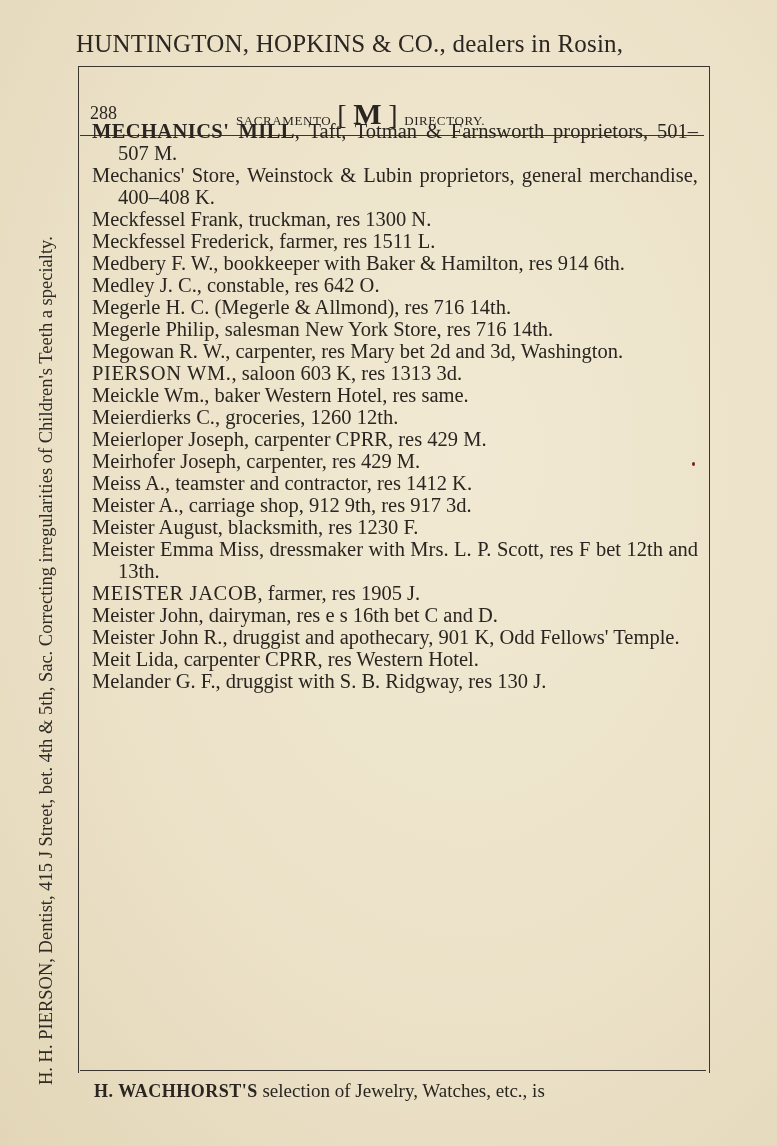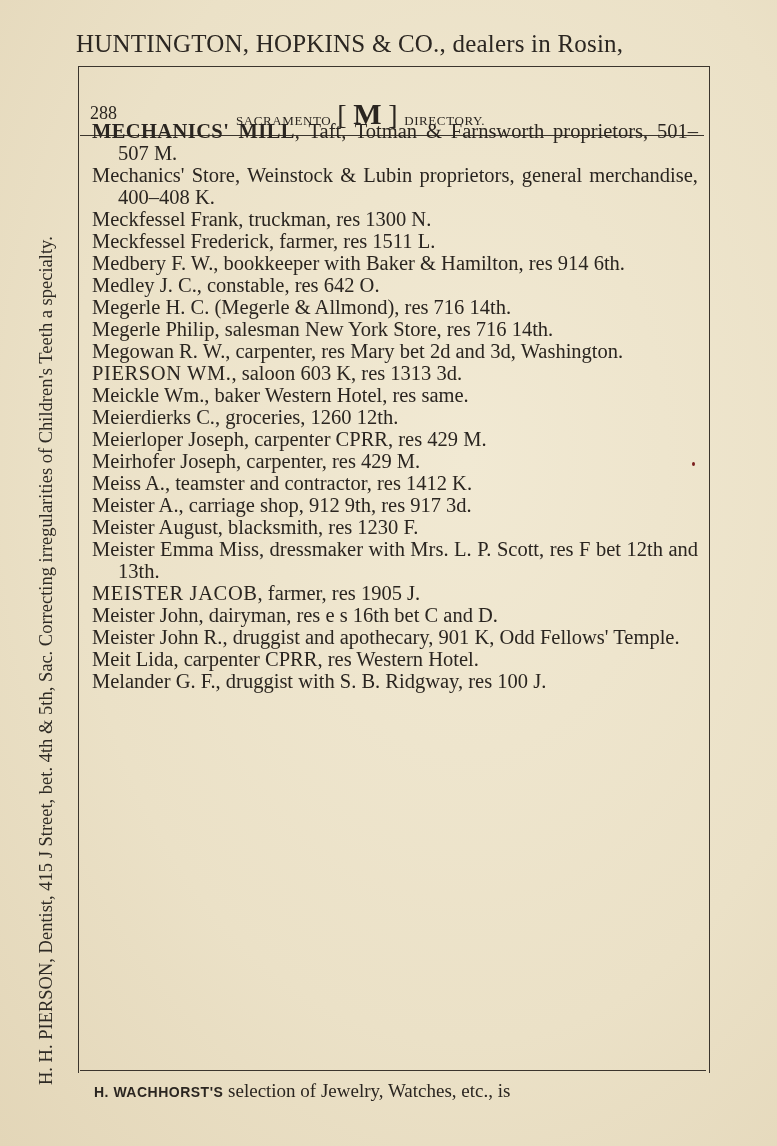--- a/index.html
+++ b/index.html
@@ -50,21 +50,21 @@
   .entry .name-bold { font-weight: bold; letter-spacing: 0.4px; }
   .entry .name-caps { letter-spacing: 0.6px; }
   .bottom-rule {
     position: absolute; left: 80px; top: 1070px; width: 626px;
     border-top: 1.5px solid #3b352d;
   }
   .bottom-ad {
     position: absolute; left: 94px; top: 1080px; font-size: 19px; white-space: nowrap;
   }
   .bottom-ad .bold-name {
-    font-family: Liberation Sans, sans-serif; font-weight: bold; font-size: 14px; letter-spacing: 0.5px;
+    font-family: Liberation Serif, serif; font-weight: bold; font-size: 18px; letter-spacing: 0.5px;
   }
   .speck { position: absolute; width: 3px; height: 4px; background: #7a1e1e; border-radius: 50%; }
 </style>
 </head>
 <body>
 
 <div class="top-ad">HUNTINGTON, HOPKINS &amp; CO., dealers in Rosin,</div>
 
 <div class="side-ad">H. H. PIERSON, Dentist, 415 J Street, bet. 4th &amp; 5th, Sac.   Correcting irregularities of Children's Teeth a specialty.</div>
 
@@ -98,21 +98,21 @@
   <div class="entry"><span>Meierloper Joseph, carpenter CPRR, res 429 M.</span></div>
   <div class="entry"><span>Meirhofer Joseph, carpenter, res 429 M.</span></div>
   <div class="entry"><span>Meiss A., teamster and contractor, res 1412 K.</span></div>
   <div class="entry"><span>Meister A., carriage shop, 912 9th, res 917 3d.</span></div>
   <div class="entry"><span>Meister August, blacksmith, res 1230 F.</span></div>
   <div class="entry"><span>Meister Emma Miss, dressmaker with Mrs. L. P. Scott, res F bet 12th and 13th.</span></div>
   <div class="entry"><span class="name-caps">MEISTER JACOB</span><span>, farmer, res 1905 J.</span></div>
   <div class="entry"><span>Meister John, dairyman, res e s 16th bet C and D.</span></div>
   <div class="entry"><span>Meister John R., druggist and apothecary, 901 K, Odd Fellows' Temple.</span></div>
   <div class="entry"><span>Meit Lida, carpenter CPRR, res Western Hotel.</span></div>
-  <div class="entry"><span>Melander G. F., druggist with S. B. Ridgway, res 100 J.</span></div>
+  <div class="entry"><span>Melander G. F., druggist with S. B. Ridgway, res 130 J.</span></div>
 </div>
 
 <div class="bottom-rule"></div>
 
 <div class="bottom-ad">
   <span class="bold-name">H. WACHHORST'S</span><span> selection of Jewelry, Watches, etc., is</span>
 </div>
 
 <span class="speck" style="left:692px; top:462px;"></span>
 

